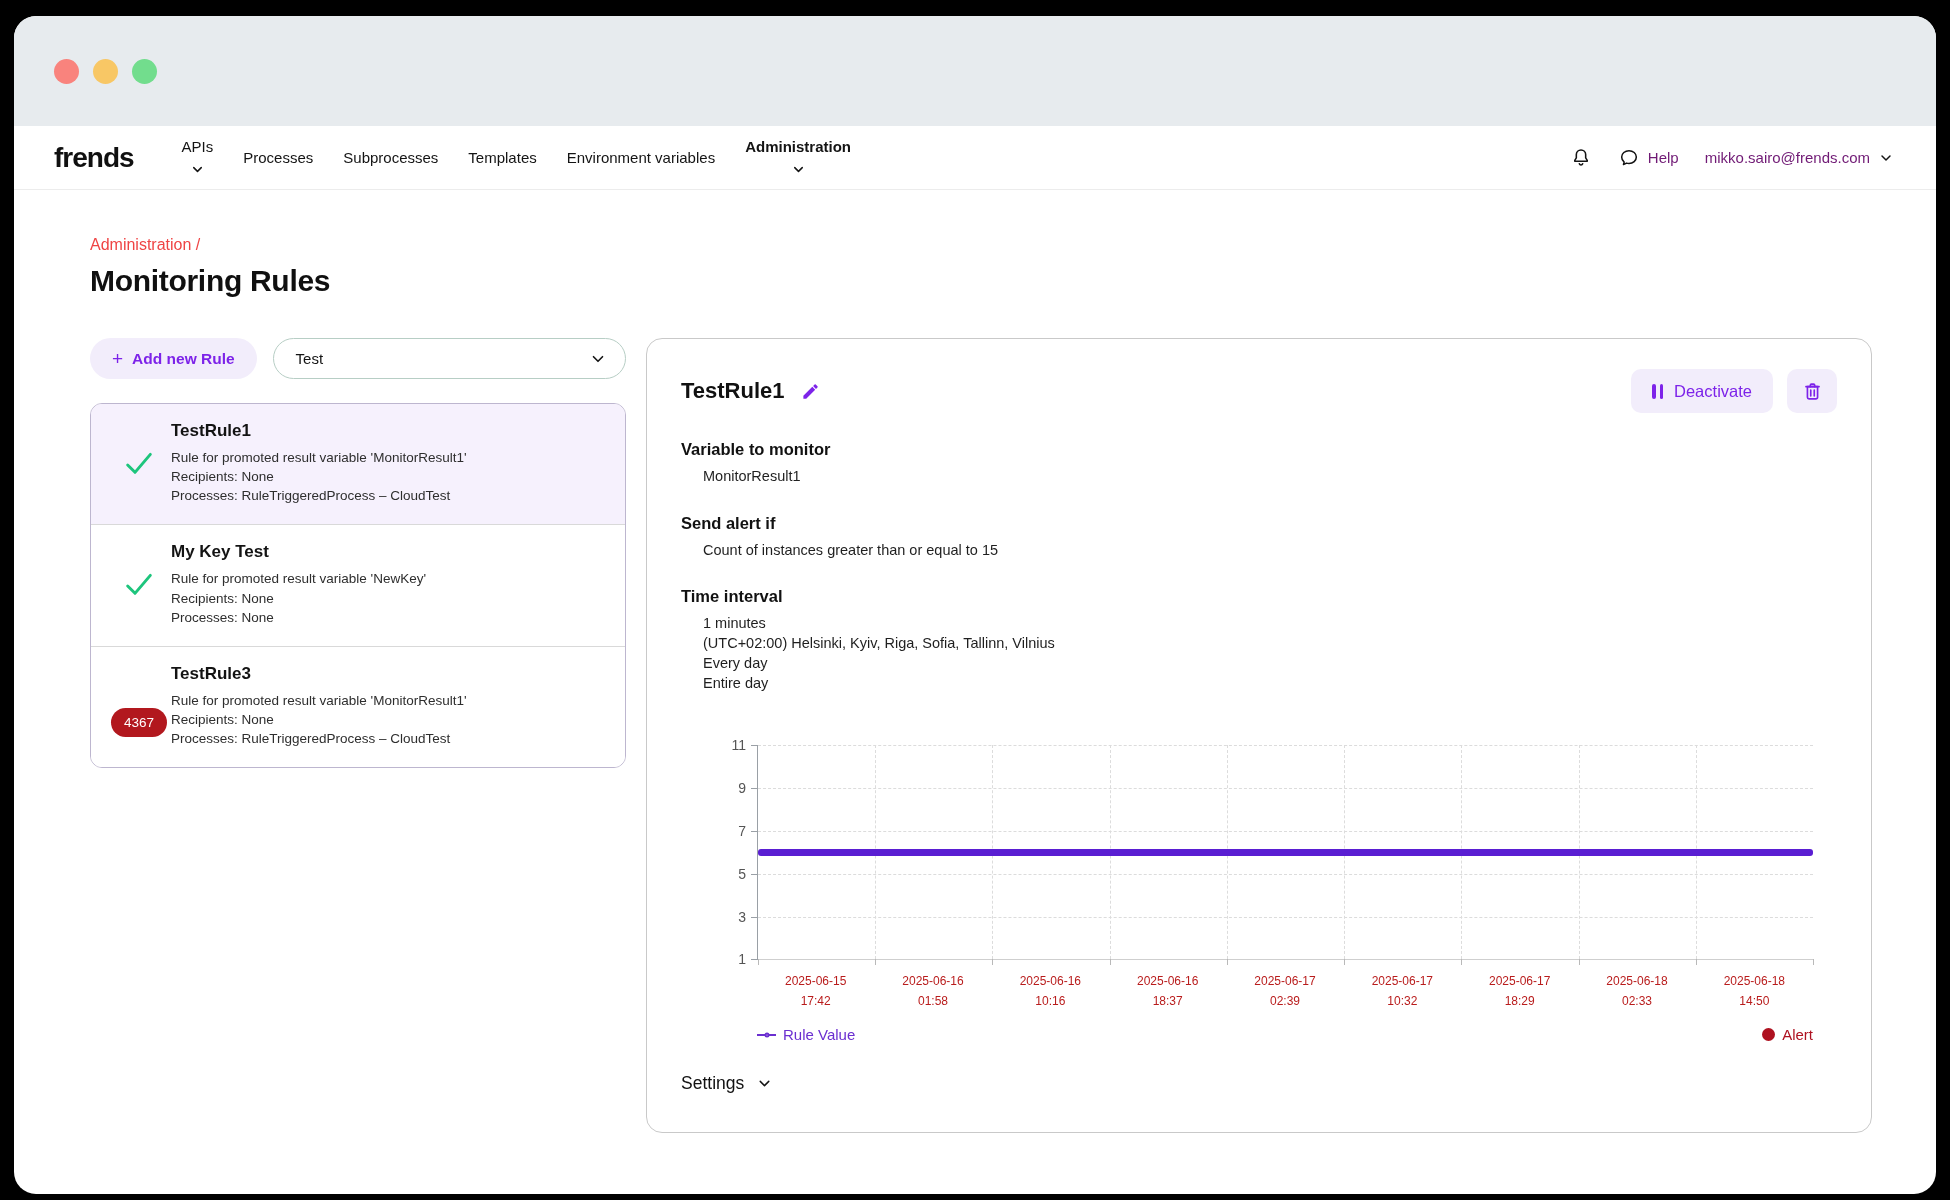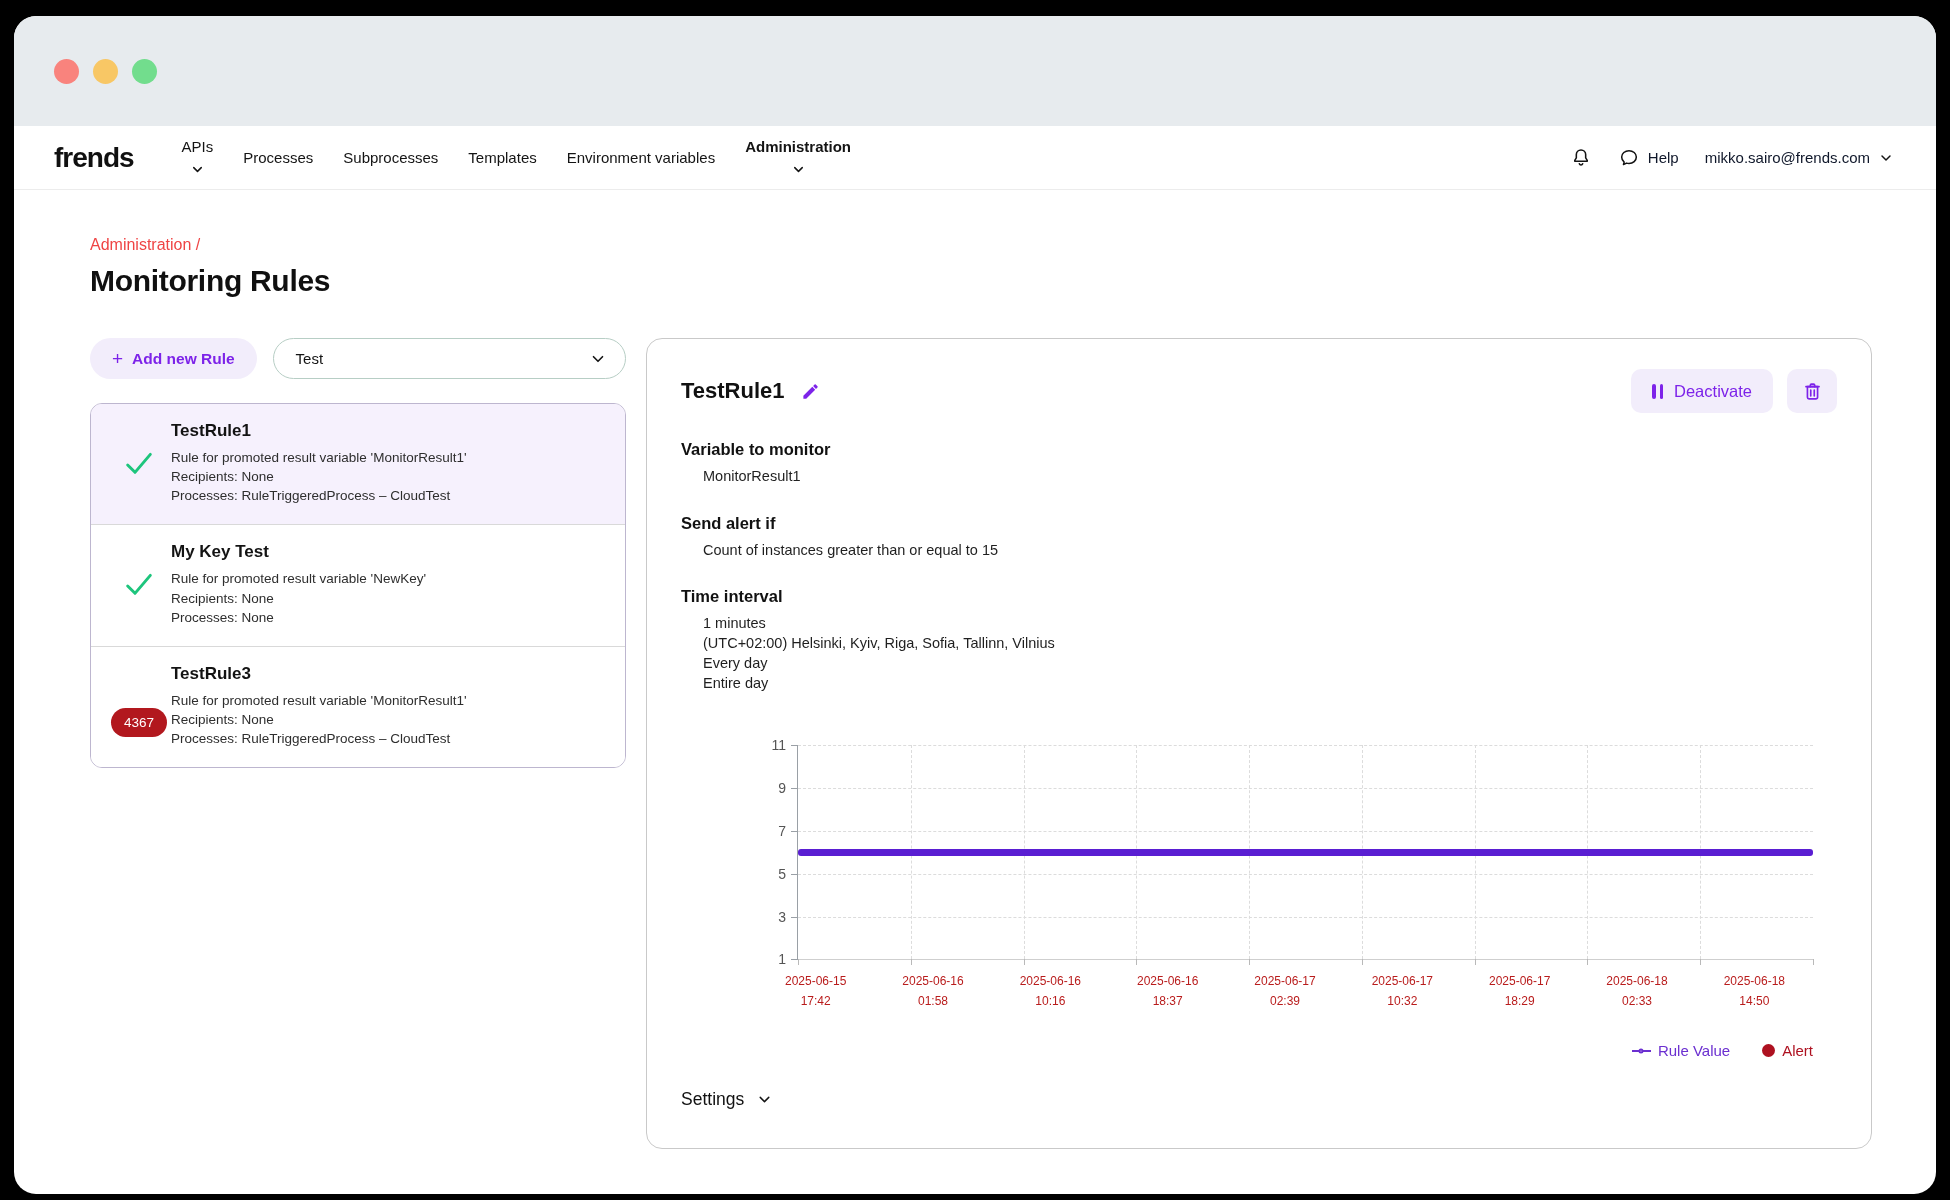--- a/index.html
+++ b/index.html
@@ -15,21 +15,21 @@
   .dot.yellow { background:#f8c765; }
   .dot.green { background:#72dd8d; }
 
   
   .navbar { height:64px; background:#fff; display:flex; align-items:center; padding:0 42px 0 40px; border-bottom:1px solid #ececec; }
   .logo { font-size:28px; font-weight:700; letter-spacing:-1px; color:#101010; margin-right:48px; }
   .nav-items { display:flex; align-items:center; gap:30px; }
   .nav-item { display:flex; align-items:center; gap:7px; font-size:15px; color:#141414; cursor:pointer;flex-direction:column; }
   .nav-item.active { font-weight:700; }
   .nav-right { margin-left:auto; display:flex; align-items:center; gap:26px; }
-  .icon-btn { display:flex; align-items:center; gap:8px; font-size:15px; color:#0f172a; cursor:pointer; }
+  .icon-btn { display:flex; align-items:center; gap:8px; font-size:15px; color:#701a75; cursor:pointer; }
 
   
   .content { padding:46px 64px 0 76px; }
   .breadcrumb { font-size:16px; color:#ef4444; }
   .page-title { font-size:30px; font-weight:600; color:#101010; margin-top:10px; letter-spacing:-0.3px; }
 
   .main-row { display:flex; margin-top:40px; align-items:flex-start; }
   .left-col { width:536px; flex:none; }
   .toolbar { display:flex; gap:16px; }
   .btn-add { height:41px; padding:0 22px; border:none; border-radius:21px; background:#f2edfb; color:#7d23e9; font-size:15.5px; font-weight:600; display:flex; align-items:center; gap:9px; cursor:pointer; font-family:inherit; }
@@ -58,30 +58,30 @@
   .pause-icon span { display:block; width:3.5px; height:15px; background:#7d23e9; border-radius:2px; }
   .btn-trash { width:50px; height:44px; border:none; border-radius:10px; background:#f2edfb; display:flex; align-items:center; justify-content:center; cursor:pointer; }
 
   .section { margin-top:27px; }
   .section-label { font-size:16.5px; font-weight:600; color:#111; }
   .section-values { margin-top:8px; padding-left:22px; }
   .section-value { font-size:14.5px; color:#1f1f1f; line-height:1.36; }
 
   
   .chart { margin-top:52px; }
-  .plot { position:relative; height:215px; margin-left:116px; margin-right:24px; border-left:1px solid #9aa0a6; border-bottom:1px solid #cfcfcf; }
+  .plot { position:relative; height:215px; margin-left:76px; margin-right:24px; border-left:1px solid #9aa0a6; border-bottom:1px solid #cfcfcf; }
   .ygrid { position:absolute; left:0; right:0; height:0; border-top:1px dashed #dcdcdc; }
   .ylab { position:absolute; left:-52px; width:40px; text-align:right; font-size:14px; color:#555; }
   .ytick { position:absolute; left:-7px; width:7px; height:0; border-top:1px solid #9aa0a6; }
   .xgrid { position:absolute; top:0; bottom:0; width:0; border-left:1px dashed #dcdcdc; }
   .xtick { position:absolute; bottom:-6px; height:6px; width:0; border-left:1px solid #b9b9b9; }
   .series-line { position:absolute; left:0; right:0; height:7px; border-radius:3px; }
   .xlabels { position:relative; margin-left:76px; margin-right:24px; height:52px; margin-top:12px; }
   .xlabel { position:absolute; transform:translateX(-50%); text-align:center; font-size:12px; color:#b91c1c; line-height:1.6; white-space:nowrap; }
-  .legend { margin-left:76px; margin-right:24px; display:flex; justify-content:flex-end; gap:32px; margin-top:18px; }
+  .legend { margin-left:76px; margin-right:24px; display:flex; justify-content:space-between; gap:16px; margin-top:2px; }
   .legend-item { display:flex; align-items:center; gap:7px; font-size:15px; cursor:pointer; }
   .lg-line { position:relative; width:19px; height:2.5px; }
   .lg-line i { position:absolute; left:50%; top:50%; transform:translate(-50%,-50%); width:5px; height:5px; border-radius:50%; background:#fff; border:2px solid currentColor; }
   .lg-dot { width:13px; height:13px; border-radius:50%; }
 
   .settings-row { margin-top:30px; display:flex; align-items:center; gap:12px; font-size:17.5px; color:#111; cursor:pointer; width:fit-content; }
 </style>
 </head>
 <body>
 

